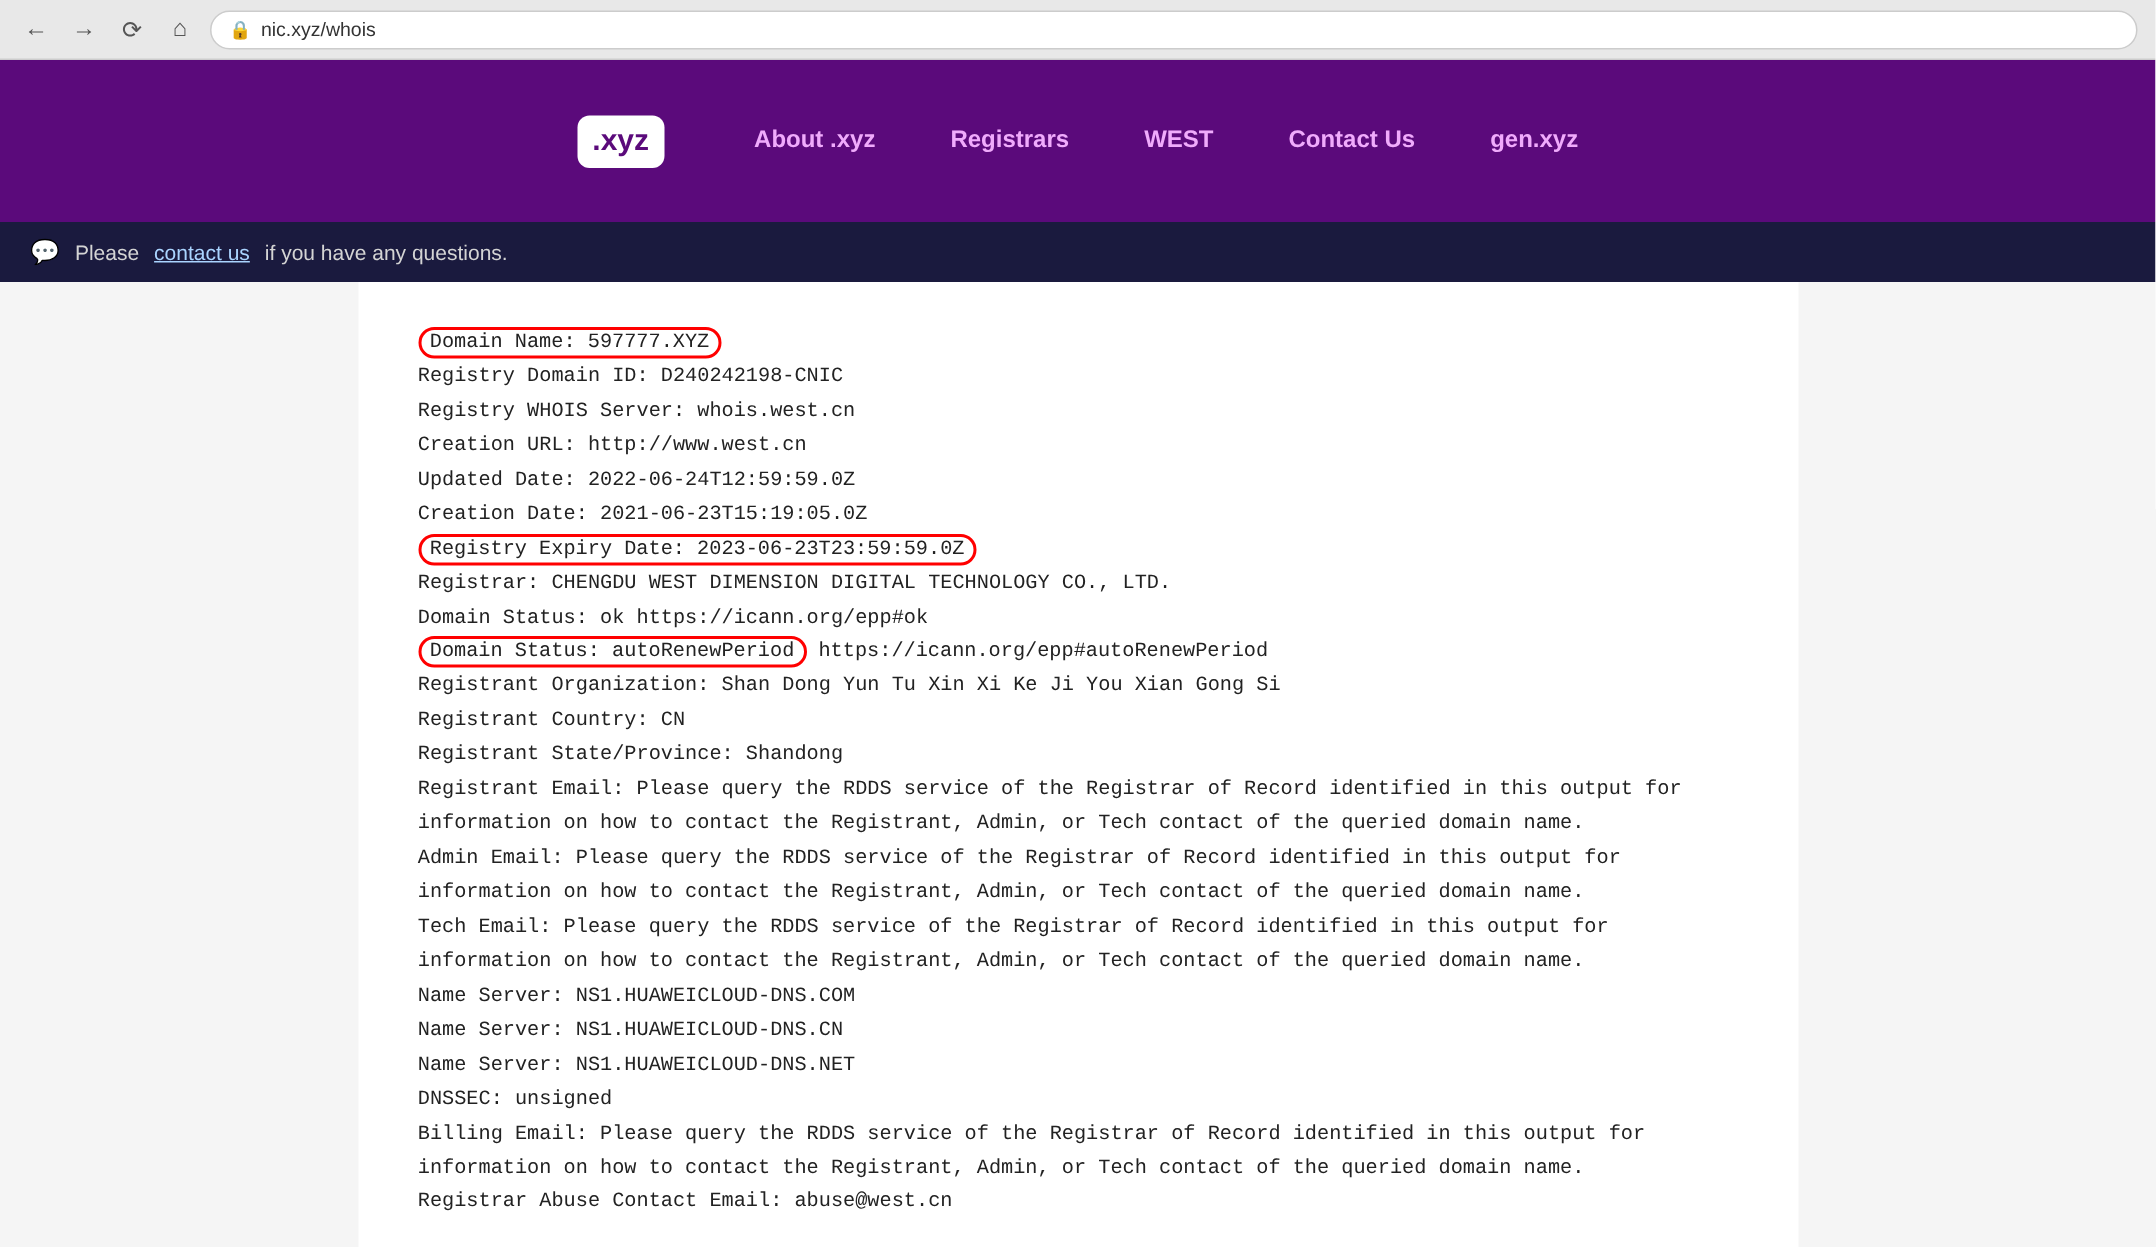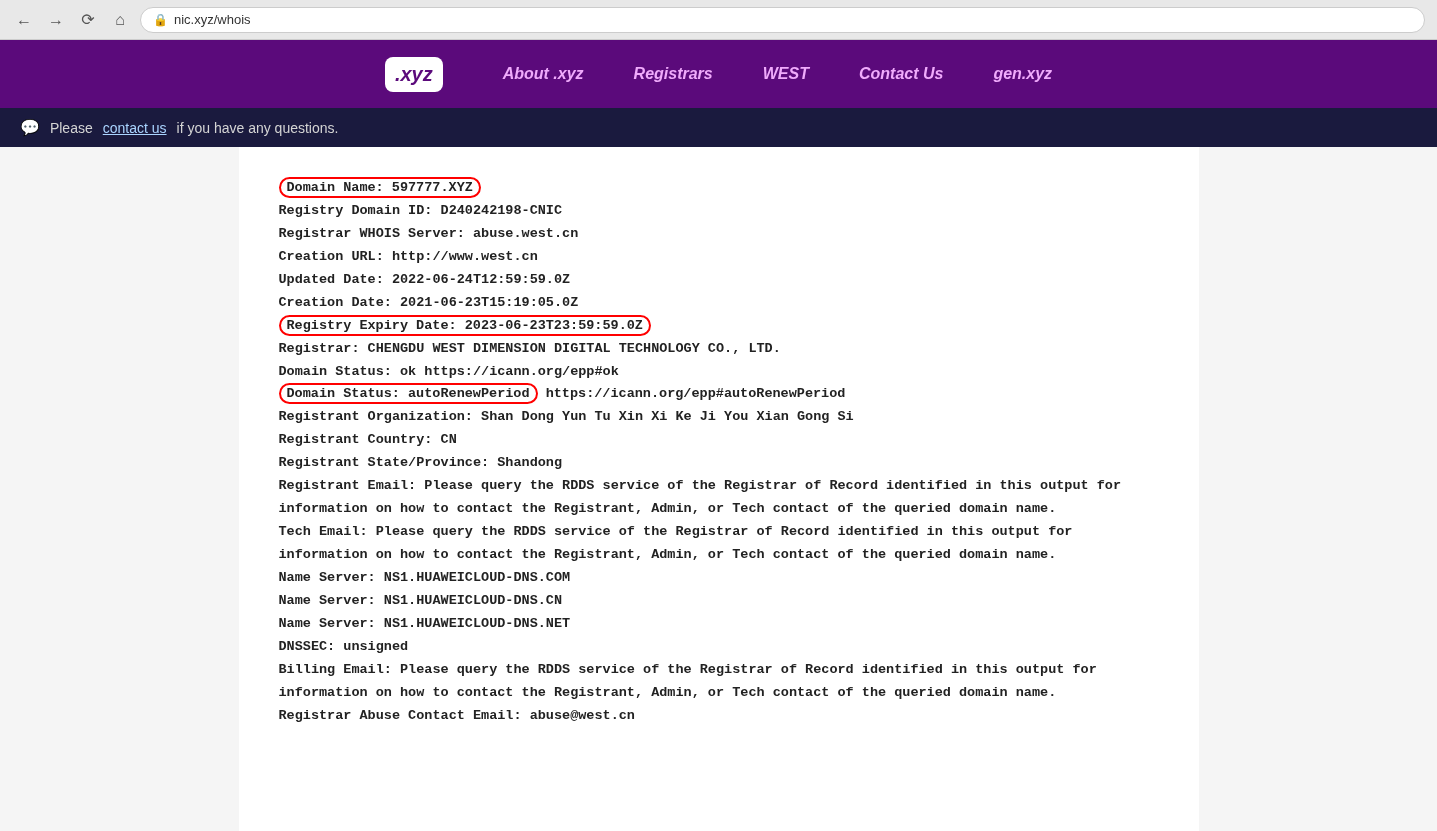--- a/index.html
+++ b/index.html
@@ -39,23 +39,22 @@
     }
     .lock-icon { color: #555; font-size: 12px; }
 
     
     .site-header {
       background: #5b0a7b;
       display: flex;
       align-items: center;
       justify-content: center;
       padding: 0 40px;
-      height: 68px;
+      height: 108px;
       gap: 60px;
-      font-style: italic;
     }
     .logo-container {
       display: flex; align-items: center;
     }
     .logo-badge {
       background: white;
       border-radius: 8px;
       padding: 6px 10px;
       font-size: 20px;
       font-weight: bold;
@@ -104,21 +103,20 @@
 
     .whois-data {
       font-family: 'Courier New', Courier, monospace;
       font-size: 13.5px;
       line-height: 1.7;
       color: #222;
     }
 
     .whois-line {
       display: block;
-      font-weight: bold;
     }
 
     
     .circled {
       display: inline;
       border: 2px solid red;
       border-radius: 14px;
       padding: 1px 6px;
     }
   </style>
@@ -156,32 +154,33 @@
   <span>Please </span>
   <a href="#">contact us</a>
   <span> if you have any questions.</span>
 </div>
 
 <div class="main-content">
   <div class="whois-data" id="whois-container">
 
   <span class="whois-line"><span class="circled">Domain Name: 597777.XYZ</span></span>
       <span class="whois-line">Registry Domain ID: D240242198-CNIC</span>
-      <span class="whois-line">Registrar WHOIS Server: abuse.west.cn</span>
+      <span class="whois-line">Registry WHOIS Server: whois.west.cn</span>
       <span class="whois-line">Creation URL: http://www.west.cn</span>
       <span class="whois-line">Updated Date: 2022-06-24T12:59:59.0Z</span>
       <span class="whois-line">Creation Date: 2021-06-23T15:19:05.0Z</span>
       <span class="whois-line"><span class="circled">Registry Expiry Date: 2023-06-23T23:59:59.0Z</span></span>
       <span class="whois-line">Registrar: CHENGDU WEST DIMENSION DIGITAL TECHNOLOGY CO., LTD.</span>
       <span class="whois-line">Domain Status: ok https://icann.org/epp#ok</span>
       <span class="whois-line"><span class="circled">Domain Status: autoRenewPeriod</span> https://icann.org/epp#autoRenewPeriod</span>
       <span class="whois-line">Registrant Organization: Shan Dong Yun Tu Xin Xi Ke Ji You Xian Gong Si</span>
       <span class="whois-line">Registrant Country: CN</span>
       <span class="whois-line">Registrant State/Province: Shandong</span>
       <span class="whois-line">Registrant Email: Please query the RDDS service of the Registrar of Record identified in this output for information on how to contact the Registrant, Admin, or Tech contact of the queried domain name.</span>
+      <span class="whois-line">Admin Email: Please query the RDDS service of the Registrar of Record identified in this output for information on how to contact the Registrant, Admin, or Tech contact of the queried domain name.</span>
       <span class="whois-line">Tech Email: Please query the RDDS service of the Registrar of Record identified in this output for information on how to contact the Registrant, Admin, or Tech contact of the queried domain name.</span>
       <span class="whois-line">Name Server: NS1.HUAWEICLOUD-DNS.COM</span>
       <span class="whois-line">Name Server: NS1.HUAWEICLOUD-DNS.CN</span>
       <span class="whois-line">Name Server: NS1.HUAWEICLOUD-DNS.NET</span>
       <span class="whois-line">DNSSEC: unsigned</span>
       <span class="whois-line">Billing Email: Please query the RDDS service of the Registrar of Record identified in this output for information on how to contact the Registrant, Admin, or Tech contact of the queried domain name.</span>
       <span class="whois-line">Registrar Abuse Contact Email: abuse@west.cn</span>
     </div>
 </div>
 

